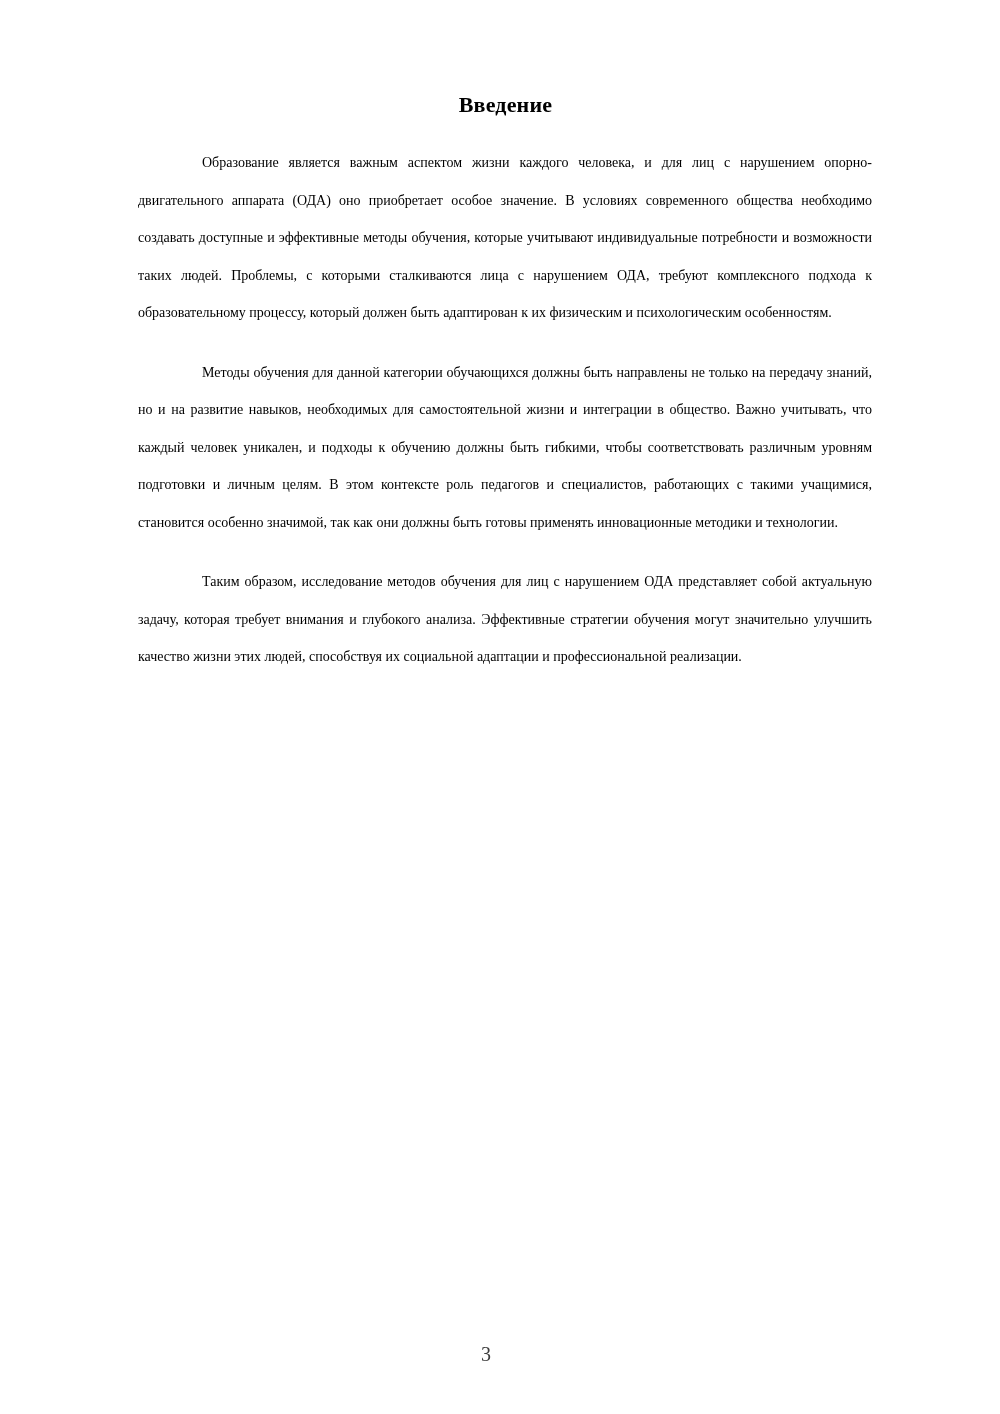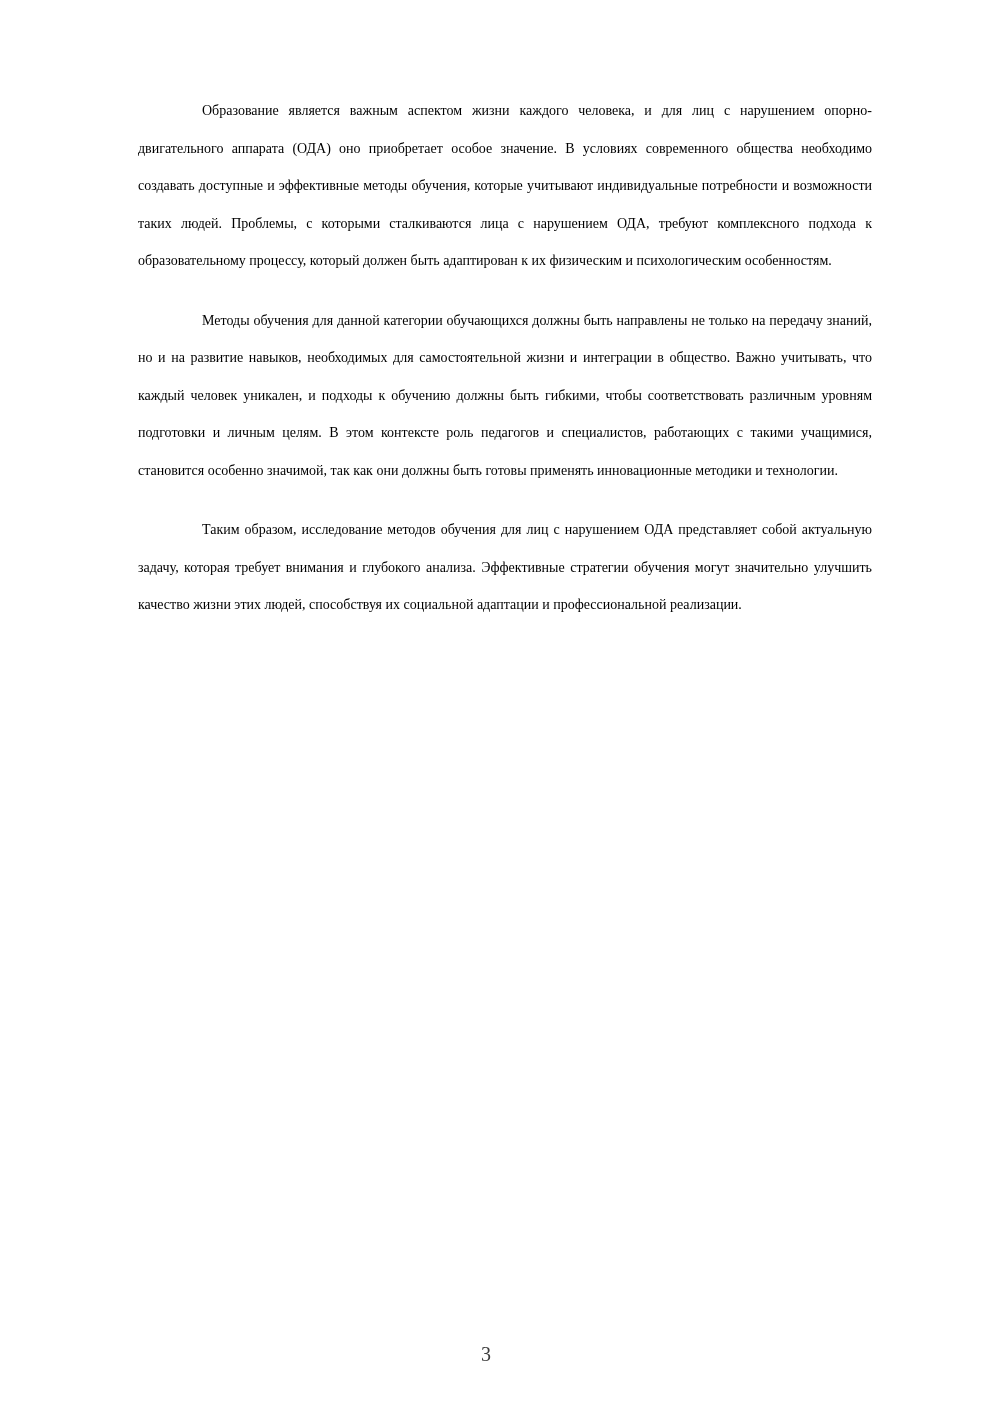--- a/index.html
+++ b/index.html
@@ -52,20 +52,21 @@
     font-size: 20px;
     color: #3c3c3c;
     padding-right: 28px;
   }
 </style>
 </head>
 <body>
 
 <div class="page">
 
+  <h1 class="doc-title">Введение</h1>
 
   <div class="body-text">
     <p>Образование является важным аспектом жизни каждого человека, и для лиц с нарушением опорно-двигательного аппарата (ОДА) оно приобретает особое значение. В условиях современного общества необходимо создавать доступные и эффективные методы обучения, которые учитывают индивидуальные потребности и возможности таких людей. Проблемы, с которыми сталкиваются лица с нарушением ОДА, требуют комплексного подхода к образовательному процессу, который должен быть адаптирован к их физическим и психологическим особенностям.</p>
     <p>Методы обучения для данной категории обучающихся должны быть направлены не только на передачу знаний, но и на развитие навыков, необходимых для самостоятельной жизни и интеграции в общество. Важно учитывать, что каждый человек уникален, и подходы к обучению должны быть гибкими, чтобы соответствовать различным уровням подготовки и личным целям. В этом контексте роль педагогов и специалистов, работающих с такими учащимися, становится особенно значимой, так как они должны быть готовы применять инновационные методики и технологии.</p>
     <p>Таким образом, исследование методов обучения для лиц с нарушением ОДА представляет собой актуальную задачу, которая требует внимания и глубокого анализа. Эффективные стратегии обучения могут значительно улучшить качество жизни этих людей, способствуя их социальной адаптации и профессиональной реализации.</p>
   </div>
 
   <div class="page-number">3</div>
 
 </div>

